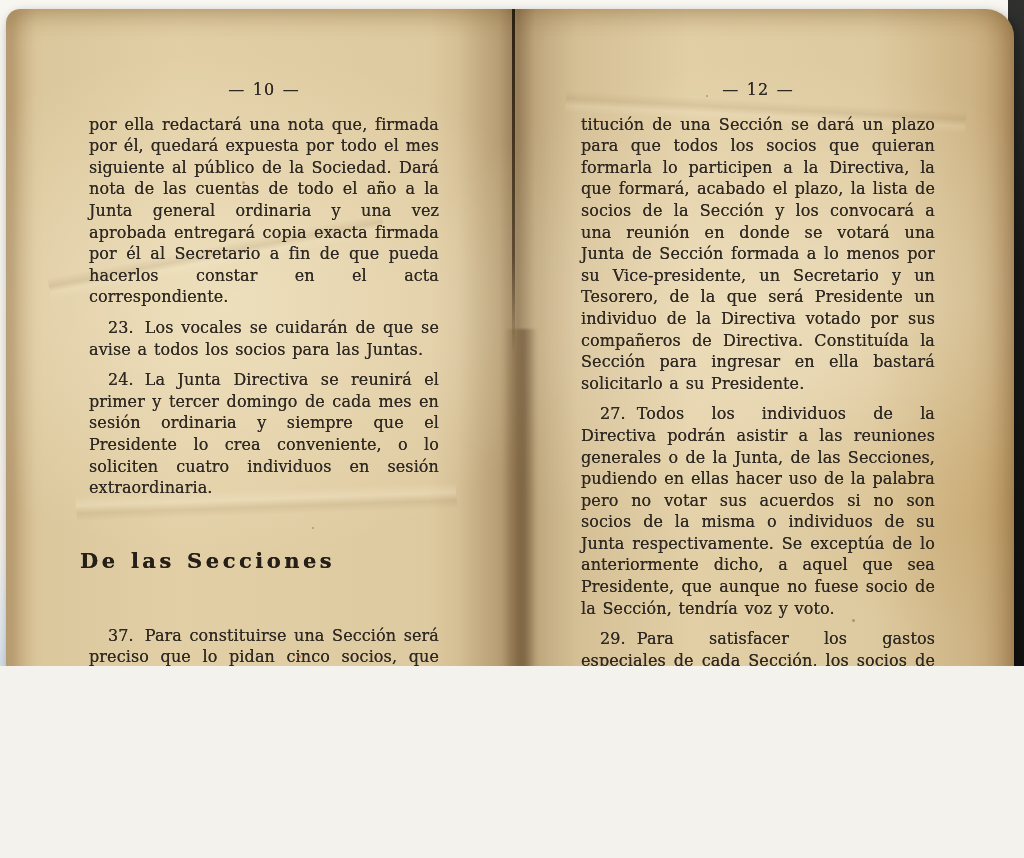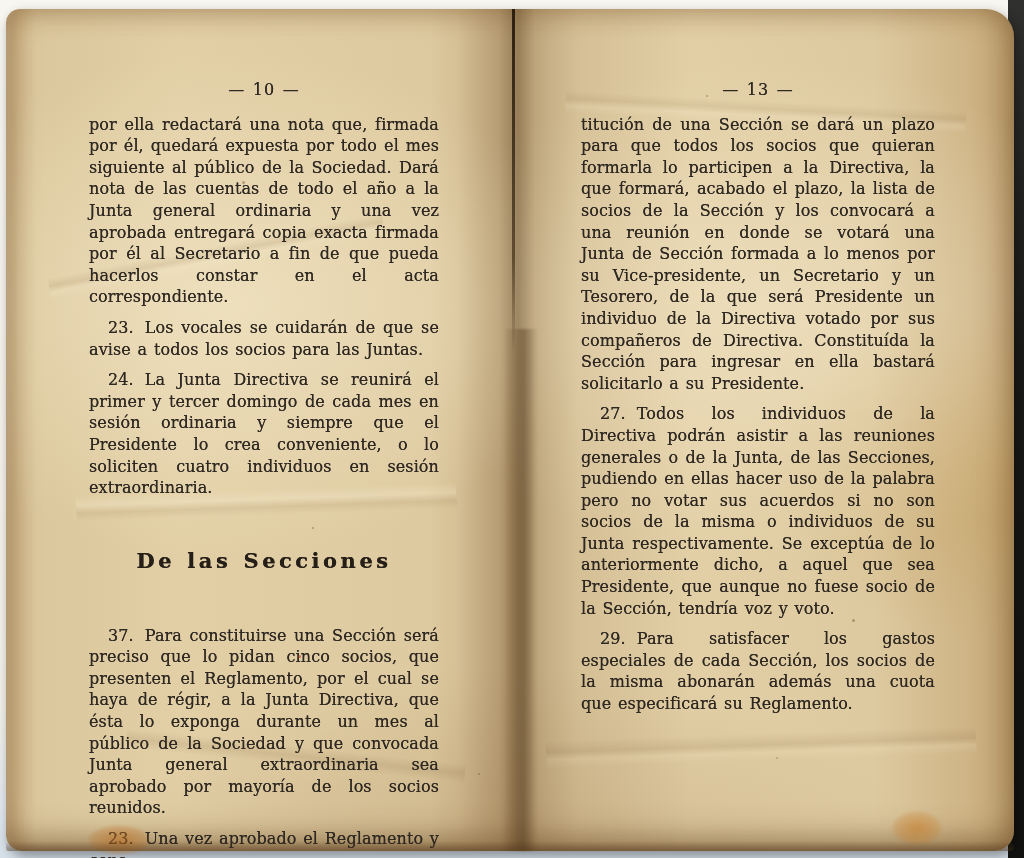--- a/index.html
+++ b/index.html
@@ -2,21 +2,21 @@
 <html><head>
 <meta charset="utf-8">
 <style>
   html, body { margin:0; padding:0; }
   body {
     width:1024px; height:858px; overflow:hidden;
     font-family:"DejaVu Serif","Liberation Serif",serif;
     background:#f4f2ec;
   }
   .photo {
-    position:relative; width:1024px; height:858px; overflow:hidden;
+    position:relative; width:1024px; height:666px; overflow:hidden;
     background:linear-gradient(180deg,#f8f6f1 0%,#f3f0e9 82%,#e2e8ee 94%,#d5dfe8 100%);
   }
   .backdrop-right {
     position:absolute; right:0; top:0; width:16px; height:100%;
     background:linear-gradient(180deg,#30302e 0%,#1b1b19 40%,#121210 100%);
   }
   .book {
     position:absolute; left:6px; top:9px; width:1008px; height:842px;
     border-radius:14px 28px 20px 16px;
     background:
@@ -93,21 +93,21 @@
   .page-num {
     text-align:center; font-size:16px; letter-spacing:1px;
     margin:0 0 13px 0; text-indent:0;
   }
   .para { margin:9px; }
   .para.indent { text-indent:19px; }
   .para.fill { text-align-last:justify; }
   .lead { margin-right:11px; }
   .lead.it { font-style:italic; }
   .section-heading {
-    text-align:center; font-weight:bold; font-size:21px; line-height:24px;
+    font-weight:bold; font-size:21px; line-height:24px;
     letter-spacing:3.5px; margin:50px 0 52px 0; color:#251f18;
     text-shadow:0 0 .6px rgba(37,31,24,.9);
   }
 </style>
 </head>
 <body>
 
 <div class="photo">
   <div class="backdrop-right"></div>
 
@@ -128,21 +128,21 @@
           <p class="para">por ella redactará una nota que, firmada por él, quedará expuesta por todo el mes siguiente al público de la Sociedad. Dará nota de las cuentas de todo el año a la Junta general ordinaria y una vez aprobada entregará copia exacta firmada por él al Secretario a fin de que pueda hacerlos constar en el acta correspondiente.</p>
           <p class="para indent"><span class="lead">23.</span>Los vocales se cuidarán de que se avise a todos los socios para las Juntas.</p>
           <p class="para indent"><span class="lead">24.</span>La Junta Directiva se reunirá el primer y tercer domingo de cada mes en sesión ordinaria y siempre que el Presidente lo crea conveniente, o lo soliciten cuatro individuos en sesión extraordinaria.</p>
           <div class="section-heading">De las Secciones</div>
           <p class="para indent"><span class="lead">37.</span>Para constituirse una Sección será preciso que lo pidan cinco socios, que presenten el Reglamento, por el cual se haya de régir, a la Junta Directiva, que ésta lo exponga durante un mes al público de la Sociedad y que convocada Junta general extraordinaria sea aprobado por mayoría de los socios reunidos.</p>
           <p class="para indent fill"><span class="lead">23.</span>Una vez aprobado el Reglamento y cons-</p>
         </div>
     </div>
 
     <div class="page-text right-text">
-      <div class="page-num">— 13 —</div>
+      <div class="page-num">— 12 —</div>
       <div id="right-blocks">
           <p class="para">titución de una Sección se dará un plazo para que todos los socios que quieran formarla lo participen a la Directiva, la que formará, acabado el plazo, la lista de socios de la Sección y los convocará a una reunión en donde se votará una Junta de Sección formada a lo menos por su Vice-presidente, un Secretario y un Tesorero, de la que será Presidente un individuo de la Directiva votado por sus compañeros de Directiva. Constituída la Sección para ingresar en ella bastará solicitarlo a su Presidente.</p>
           <p class="para indent"><span class="lead">27.</span>Todos los individuos de la Directiva podrán asistir a las reuniones generales o de la Junta, de las Secciones, pudiendo en ellas hacer uso de la palabra pero no votar sus acuerdos si no son socios de la misma o individuos de su Junta respectivamente. Se exceptúa de lo anteriormente dicho, a aquel que sea Presidente, que aunque no fuese socio de la Sección, tendría voz y voto.</p>
           <p class="para indent"><span class="lead">29.</span>Para satisfacer los gastos especiales de cada Sección, los socios de la misma abonarán además una cuota que especificará su Reglamento.</p>
         </div>
     </div>
 
     <div class="stain stain-bl"></div>
     <div class="stain stain-br"></div>
     <div class="speck s1"></div>

